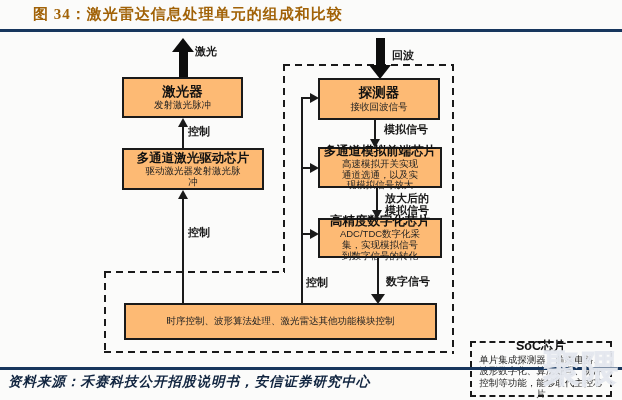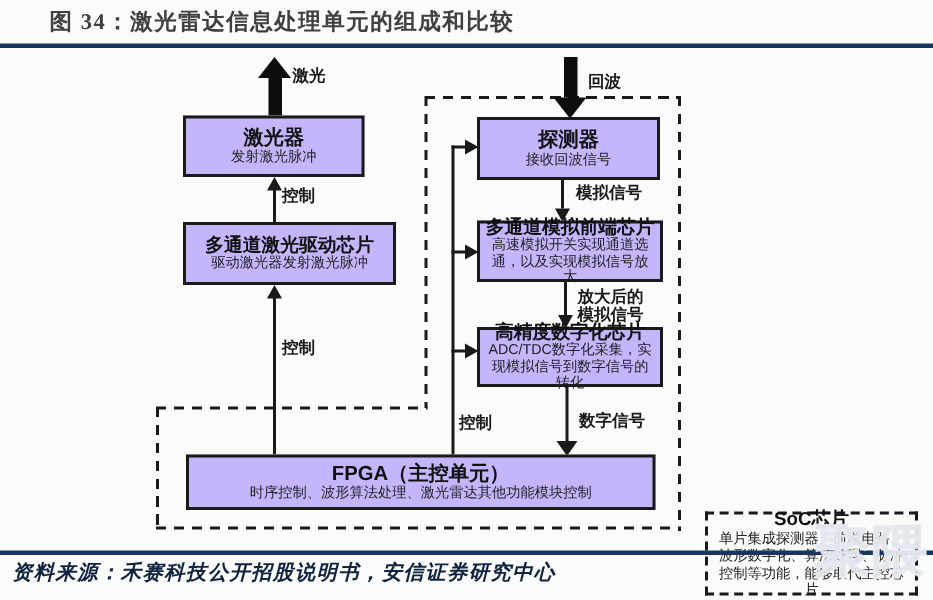--- a/index.html
+++ b/index.html
@@ -3,30 +3,30 @@
 <meta charset="utf-8">
 <style>
   html,body{margin:0;padding:0;}
   .page{
     position:relative; width:622px; height:400px; overflow:hidden;
     background:#fbfbfa; font-family:"Liberation Sans",sans-serif; color:#1a1a1a;
   }
   
   .fig-title{
     position:absolute; left:33px; top:5px; font-family:"Liberation Serif",serif;
-    font-weight:bold; font-size:15px; letter-spacing:1px; color:#404040; white-space:nowrap;
+    font-weight:bold; font-size:15px; letter-spacing:1px; color:#a16207; white-space:nowrap;
   }
   .rule{ position:absolute; left:0; width:622px; height:3px; background:#17365d; }
   .rule-top{ top:29px; }
   .rule-bottom{ top:367px; }
   
   .box{
-    position:absolute; box-sizing:border-box; border:2px solid #1a1a1a; background:#c4b5fd;
+    position:absolute; box-sizing:border-box; border:2px solid #1a1a1a; background:#fdba74;
     display:flex; flex-direction:column; align-items:center; justify-content:center;
-    text-align:center; padding:1px 4px;
+    text-align:center; padding:1px 18px;
   }
   .box .t{ font-weight:bold; font-size:12.5px; line-height:1.2; color:#111; white-space:nowrap; }
   .box .s{ font-size:9.5px; line-height:1.15; color:#222; }
   .lbl{ position:absolute; font-size:11px; font-weight:bold; color:#1a1a1a; white-space:nowrap; line-height:1.05; }
   .shaft-v{ position:absolute; width:2px; background:#1a1a1a; }
   .shaft-h{ position:absolute; height:2px; background:#1a1a1a; }
   .thick-v{ position:absolute; width:9px; background:#0d0d0d; }
   .tri{ position:absolute; width:0; height:0; }
   .tri-up{ border-left:5px solid transparent; border-right:5px solid transparent; border-bottom:9px solid #1a1a1a; }
   .tri-down{ border-left:5px solid transparent; border-right:5px solid transparent; border-top:9px solid #1a1a1a; }
@@ -129,21 +129,20 @@
   <div class="shaft-v" style="left:301px; top:97px; height:206px;"></div>
   <div class="shaft-h" style="left:301px; top:97px;  width:9px;"></div>
   <div class="tri tri-right" style="left:310px; top:93px;"></div>
   <div class="shaft-h" style="left:301px; top:167px; width:9px;"></div>
   <div class="tri tri-right" style="left:310px; top:163px;"></div>
   <div class="shaft-h" style="left:301px; top:233px; width:9px;"></div>
   <div class="tri tri-right" style="left:310px; top:229px;"></div>
   <div class="lbl" style="left:306px; top:277px;">控制</div>
 
   <div class="box" style="left:124px; top:303px; width:313px; height:37px;">
-    <div class="t" style="font-size:13.5px;">FPGA（主控单元）</div>
     <div class="s">时序控制、波形算法处理、激光雷达其他功能模块控制</div>
   </div>
 
   <div class="soc" style="left:470px; top:302px; width:142px; height:56px;">
     <div class="t">SoC芯片</div>
     <div class="s">单片集成探测器、前端电路、波形数字化、算法处理、脉冲控制等功能，能够取代主控芯片</div>
   </div>
 
   <div class="rule rule-bottom"></div>
   <div class="source">资料来源：禾赛科技公开招股说明书，安信证券研究中心</div>

